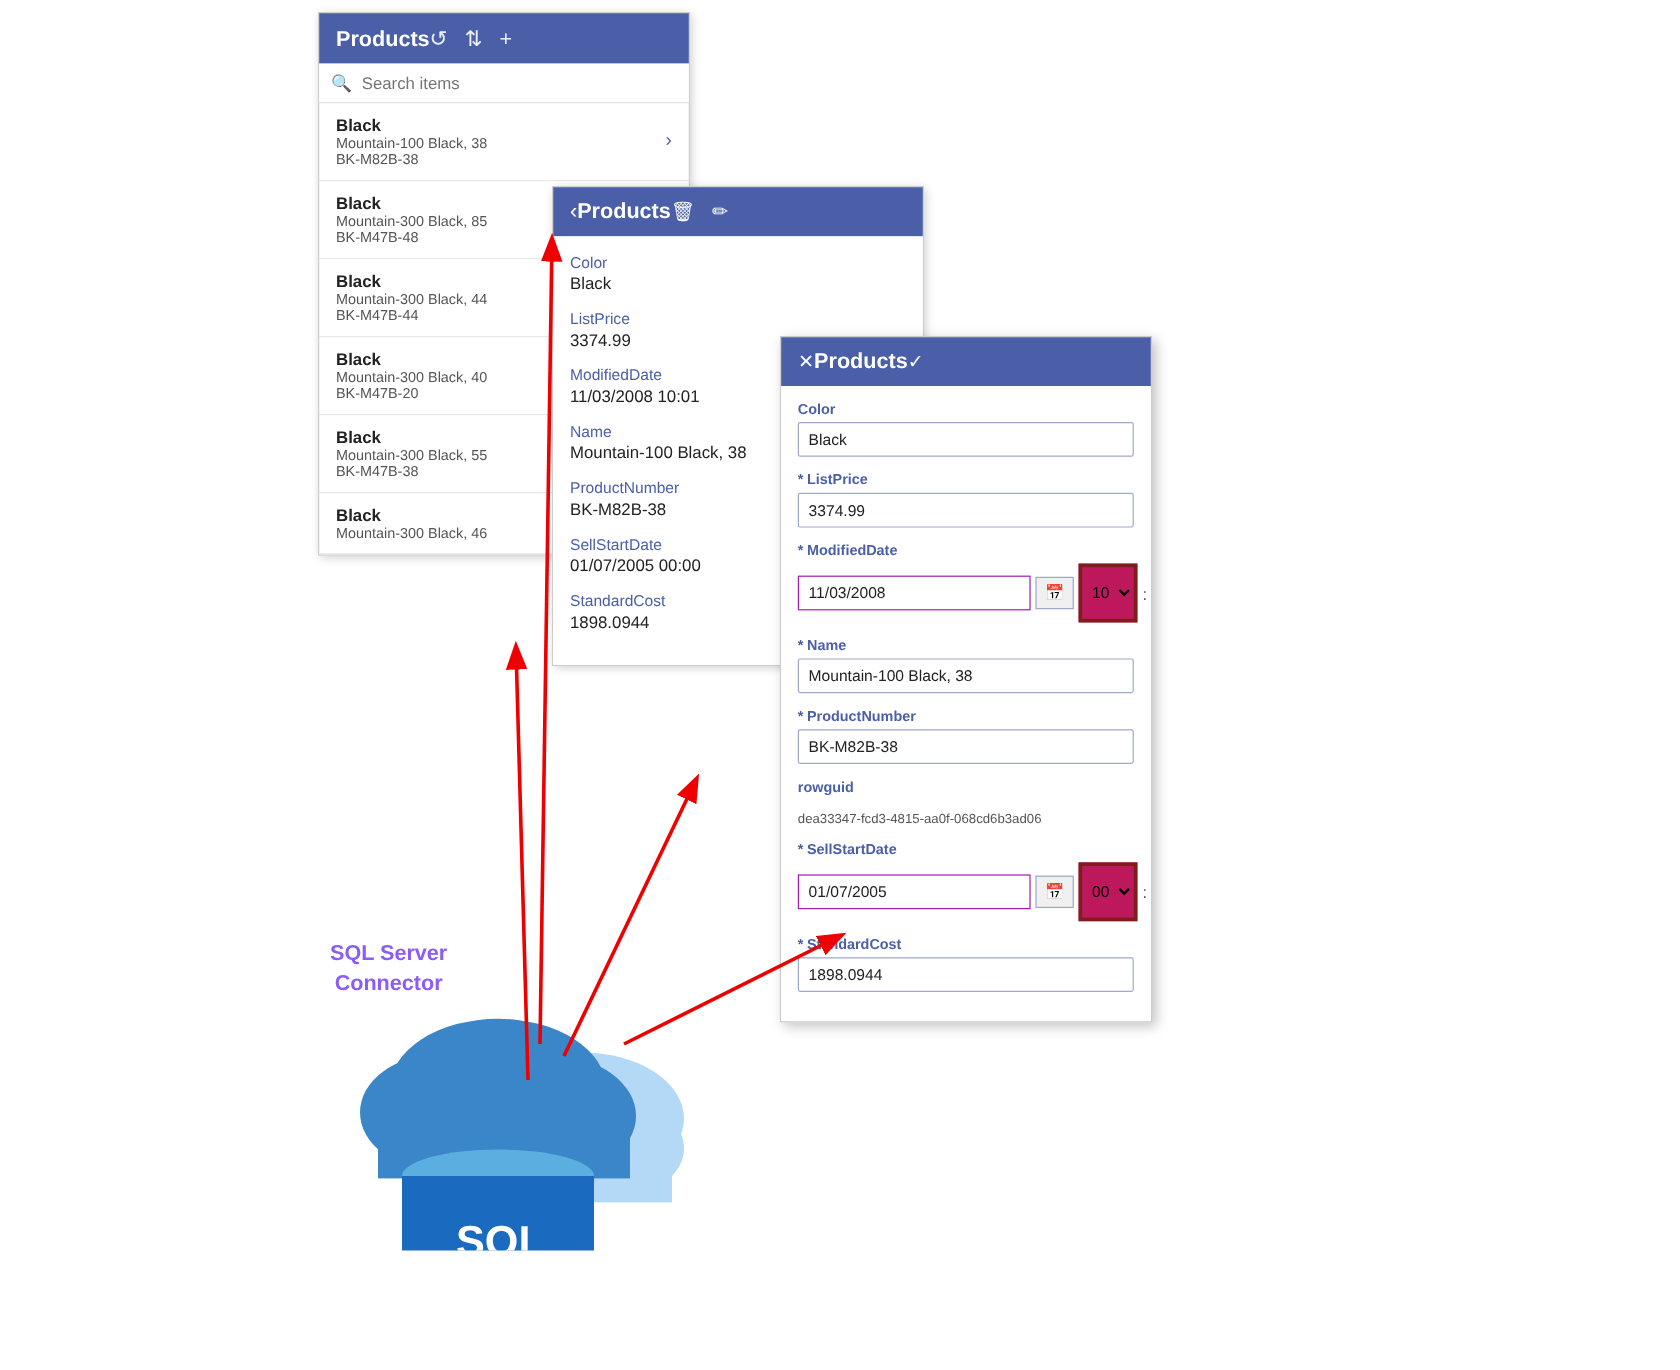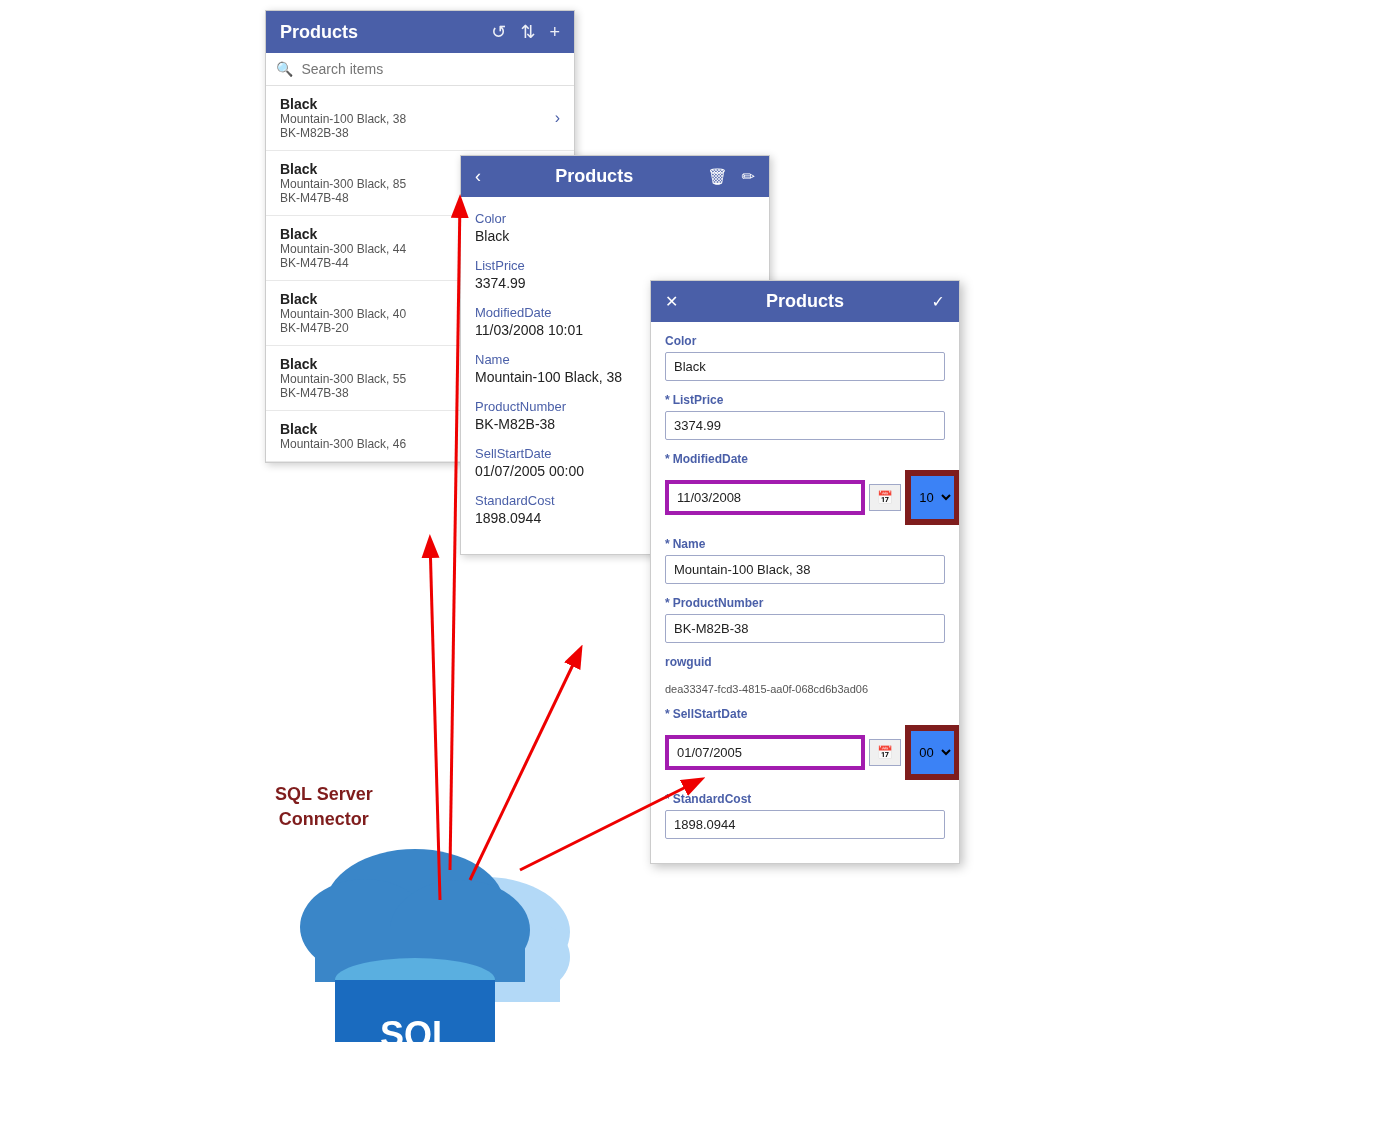--- a/index.html
+++ b/index.html
@@ -21,21 +21,21 @@
       background: #fff;
       border: 1px solid #ccc;
       box-shadow: 2px 2px 8px rgba(0,0,0,0.2);
     }
     .panel-header {
       background: #4a5fa8;
       color: #fff;
       padding: 10px 14px;
       display: flex;
       align-items: center;
-      justify-content: space-between;
+      justify-content: flex-start;
     }
     .panel-header-title {
       font-size: 18px;
       font-weight: 600;
     }
     .panel-header-icons {
       display: flex;
       gap: 14px;
       align-items: center;
     }
@@ -172,39 +172,39 @@
       outline: none;
       border-radius: 2px;
     }
     .date-row {
       display: flex;
       align-items: center;
       gap: 4px;
     }
     .date-input {
       flex: 1;
-      border: 4px solid #a21caf;
+      border: 1px solid #a21caf;
       padding: 6px 8px;
       font-size: 13px;
       color: #222;
       outline: none;
     }
     .cal-btn {
       border: 1px solid #a0a8c8;
       background: #f0f0f0;
       padding: 5px 7px;
       cursor: pointer;
       font-size: 13px;
       color: #4a5fa8;
     }
     .time-select {
-      border: 6px solid #7f1d1d;
+      border: 3px solid #7f1d1d;
       padding: 13px 4px;
       font-size: 13px;
-      background: #3b82f6;
+      background: #be185d;
       cursor: pointer;
     }
     .time-colon {
       font-size: 14px;
       color: #555;
     }
     .rowguid-label {
       font-size: 12px;
       color: #4a5fa8;
       font-weight: 600;
@@ -222,21 +222,21 @@
       left: 265px;
       width: 420px;
       height: 380px;
     }
     .sql-label {
       position: absolute;
       top: 40px;
       left: 10px;
       font-size: 18px;
       font-weight: 600;
-      color: #7f1d1d;
+      color: #8b5cf6;
       text-align: center;
       line-height: 1.4;
     }
 
     
     .cloud-svg {
       position: absolute;
       top: 80px;
       left: 20px;
     }

